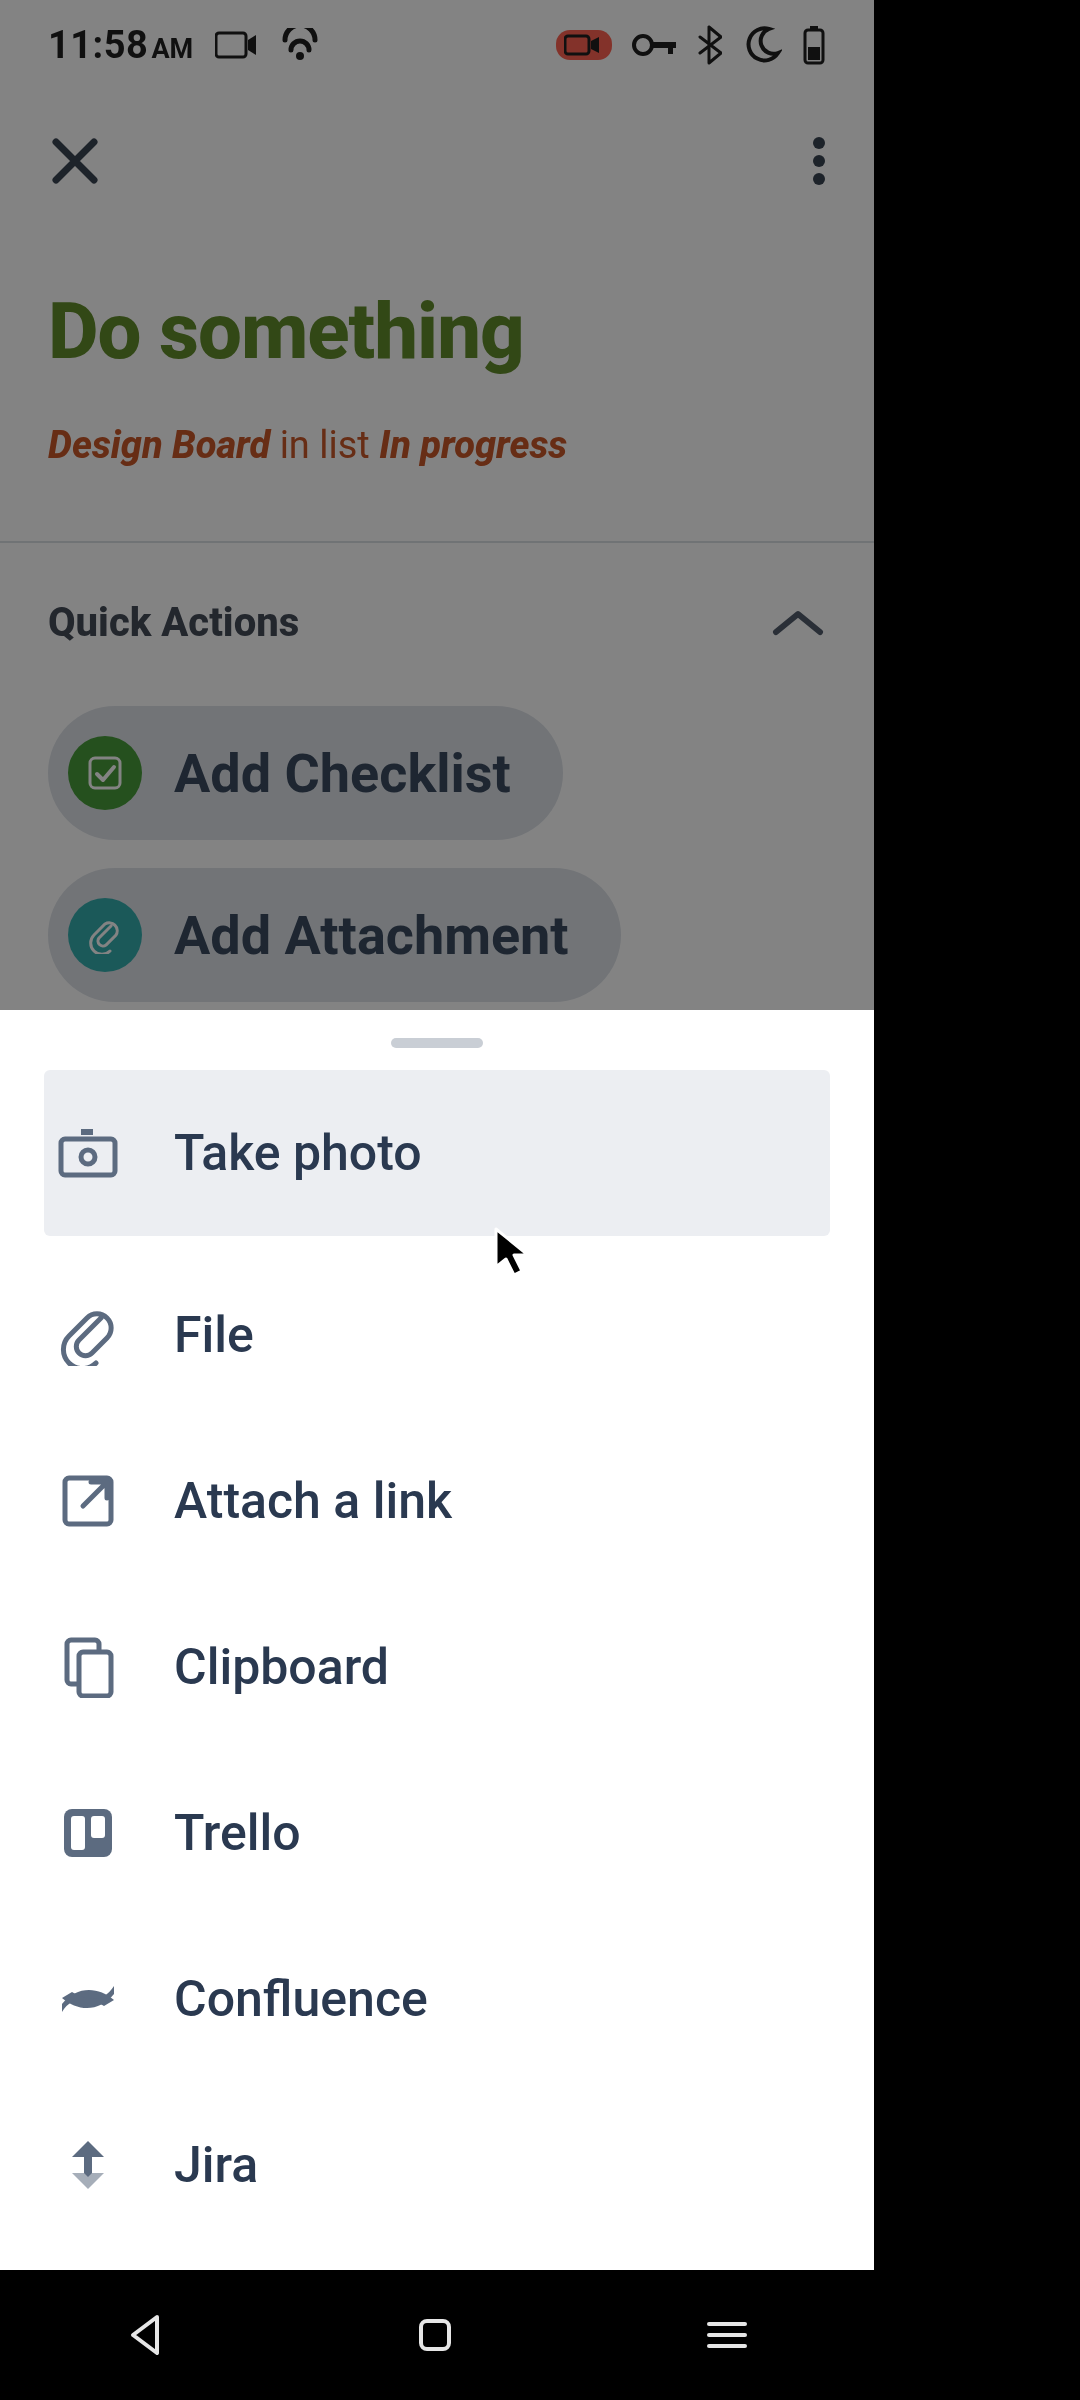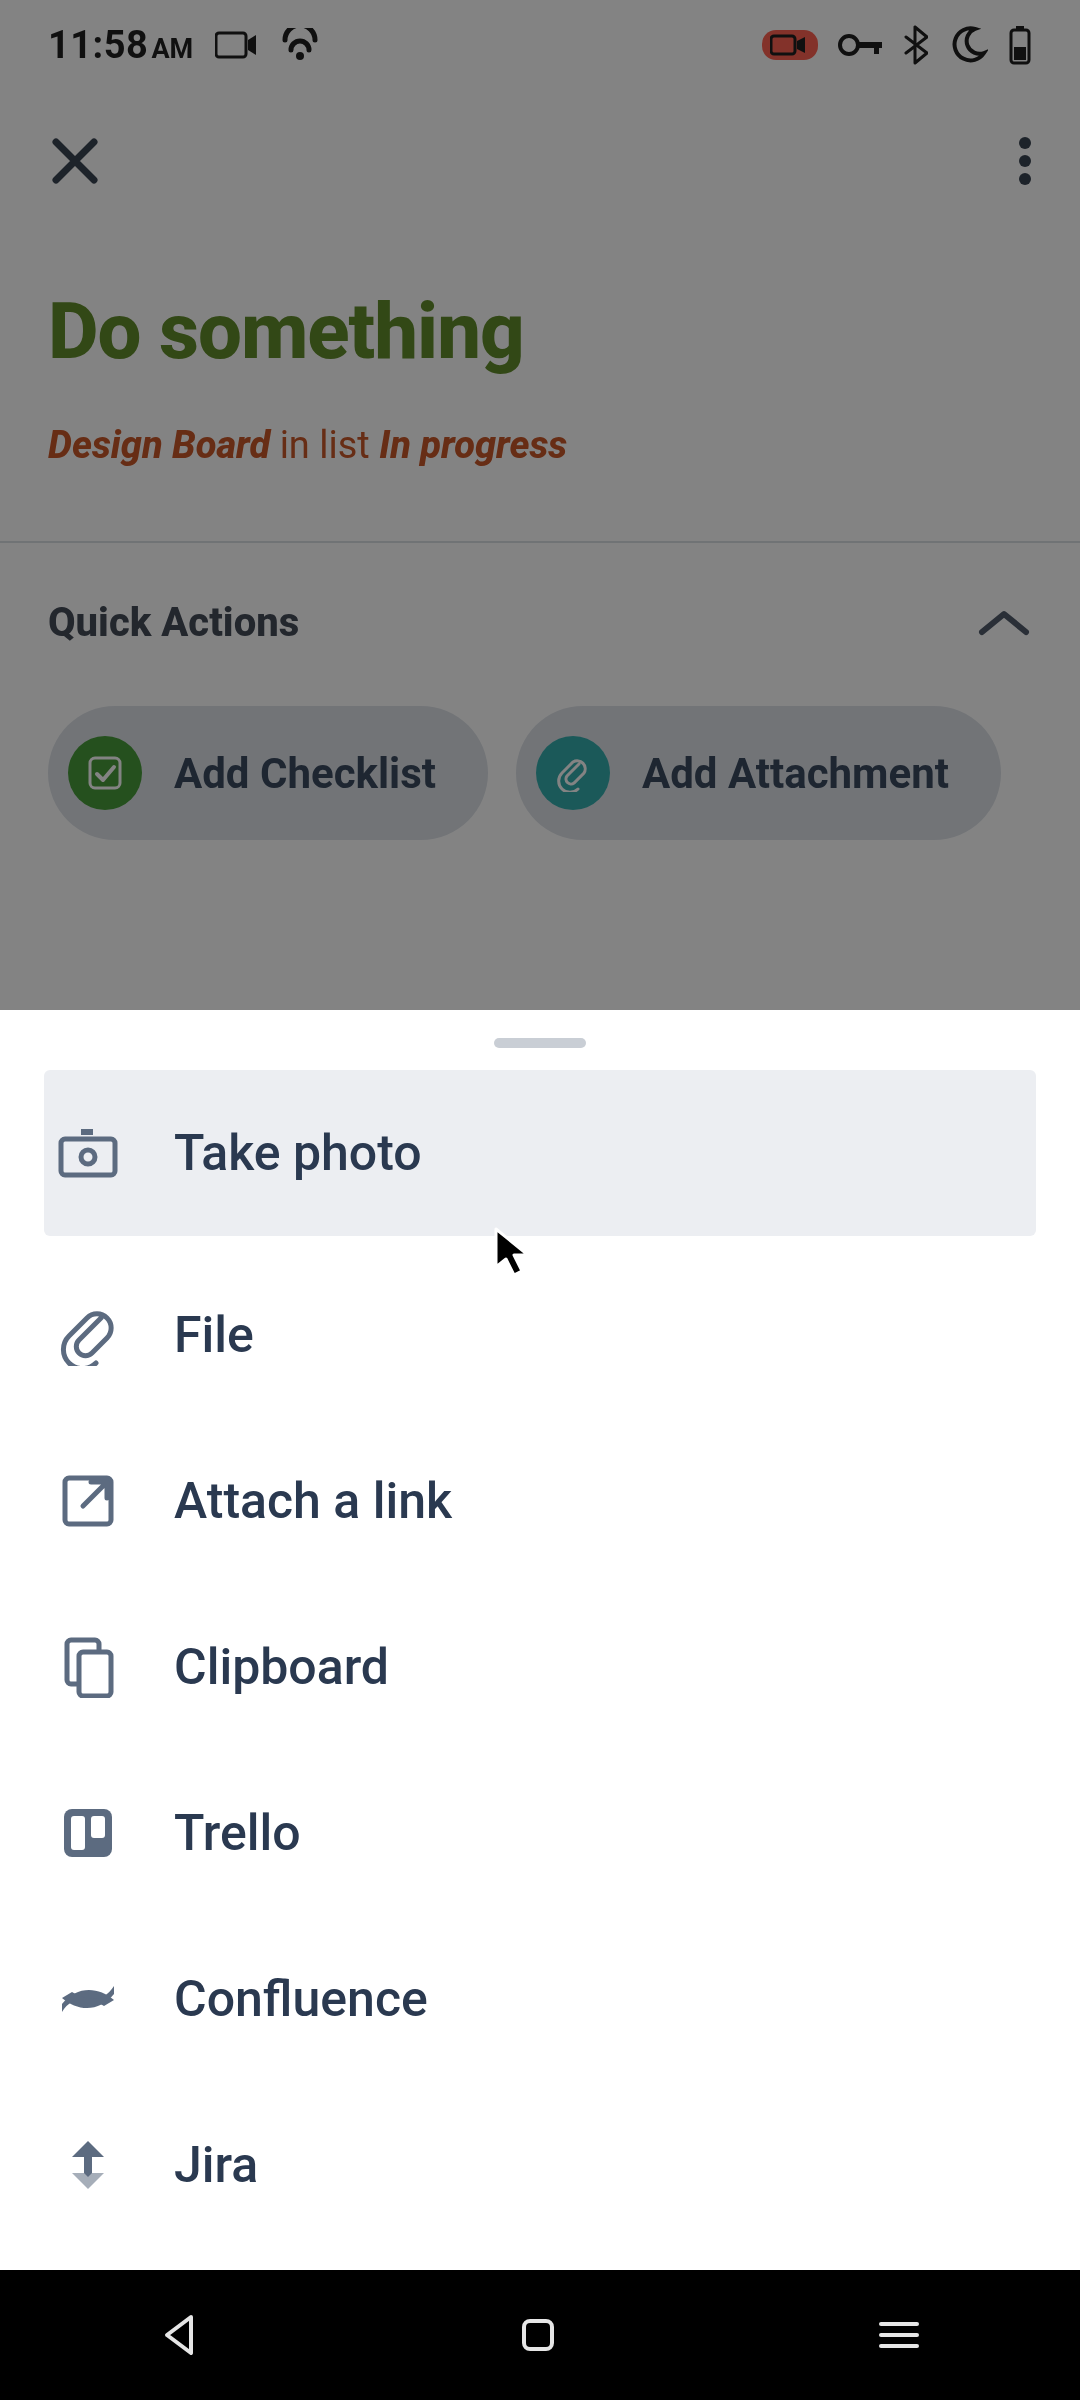--- a/index.html
+++ b/index.html
@@ -1,17 +1,17 @@
 <!DOCTYPE html>
 <html><head>
   <meta charset="utf-8">
   <style>
     * { margin: 0; padding: 0; box-sizing: border-box; }
     html, body { width: 1080px; height: 2400px; font-family: -apple-system, BlinkMacSystemFont, "Segoe UI", Roboto, sans-serif; overflow: hidden; background: #000; }
-    .screen { width: 1080px; height: 2400px; position: relative; background: #fff; }
+    .screen { width: 874px; height: 2400px; position: relative; background: #fff; }
 
     
     .status-bar { height: 90px; background: #fff; display: flex; align-items: center; justify-content: space-between; padding: 0 48px 0 48px; color: #000; }
     .status-left { display: flex; align-items: center; gap: 22px; }
     .status-time { font-size: 38px; font-weight: 700; letter-spacing: 0.5px; }
     .status-ampm { font-size: 27px; font-weight: 700; margin-left: 3px; }
     .status-right { display: flex; align-items: center; gap: 20px; }
     .status-icon svg { display: block; }
     .rec-badge { background: #ff4d3a; border-radius: 14px; padding: 3px 12px 3px 8px; display: flex; align-items: center; }
 
@@ -28,21 +28,21 @@
     .qa-section { border-top: 2px solid #d6dbe1; margin-top: 12px; padding: 56px 48px 60px 48px; background: #fff; }
     .qa-header { display: flex; align-items: center; justify-content: space-between; }
     .qa-title { font-size: 40px; font-weight: 800; color: #2a3342; }
     .qa-collapse svg { display: block; }
     .qa-chips { display: flex; flex-wrap: wrap; gap: 28px; margin-top: 60px; }
     .chip { background: #d9dee5; border-radius: 68px; height: 134px; display: flex; align-items: center; padding: 0 52px 0 20px; gap: 32px; }
     .chip-icon { width: 74px; height: 74px; border-radius: 50%; display: flex; align-items: center; justify-content: center; }
     .chip-icon.green { background: #2f8f1f; }
     .chip-icon.teal  { background: #1aa3a3; }
     .chip-icon.purple{ background: #a15ccc; }
-    .chip-label { font-size: 42px; font-weight: 700; color: #20324a; }
+    .chip-label { font-size: 54px; font-weight: 700; color: #20324a; }
 
     
     .dim { position: absolute; inset: 0; background: rgba(30,30,30,0.55); }
 
     
     .sheet { position: absolute; left: 0; right: 0; bottom: 130px; top: 1010px; background: #fff; border-top-left-radius: 0; border-top-right-radius: 0; padding-top: 28px; }
     .sheet-handle { width: 92px; height: 10px; background: #c9ced5; border-radius: 6px; margin: 0 auto 22px; }
     .sheet-item { display: flex; align-items: center; gap: 54px; padding: 15px 56px; height: 166px; color: #2a3950; }
     .sheet-item.highlight { background: #eceef2; border-radius: 6px; margin: 16px 44px; padding: 0 12px; gap: 54px; }
     .sheet-item.highlight .sheet-label { font-size: 50px; }

